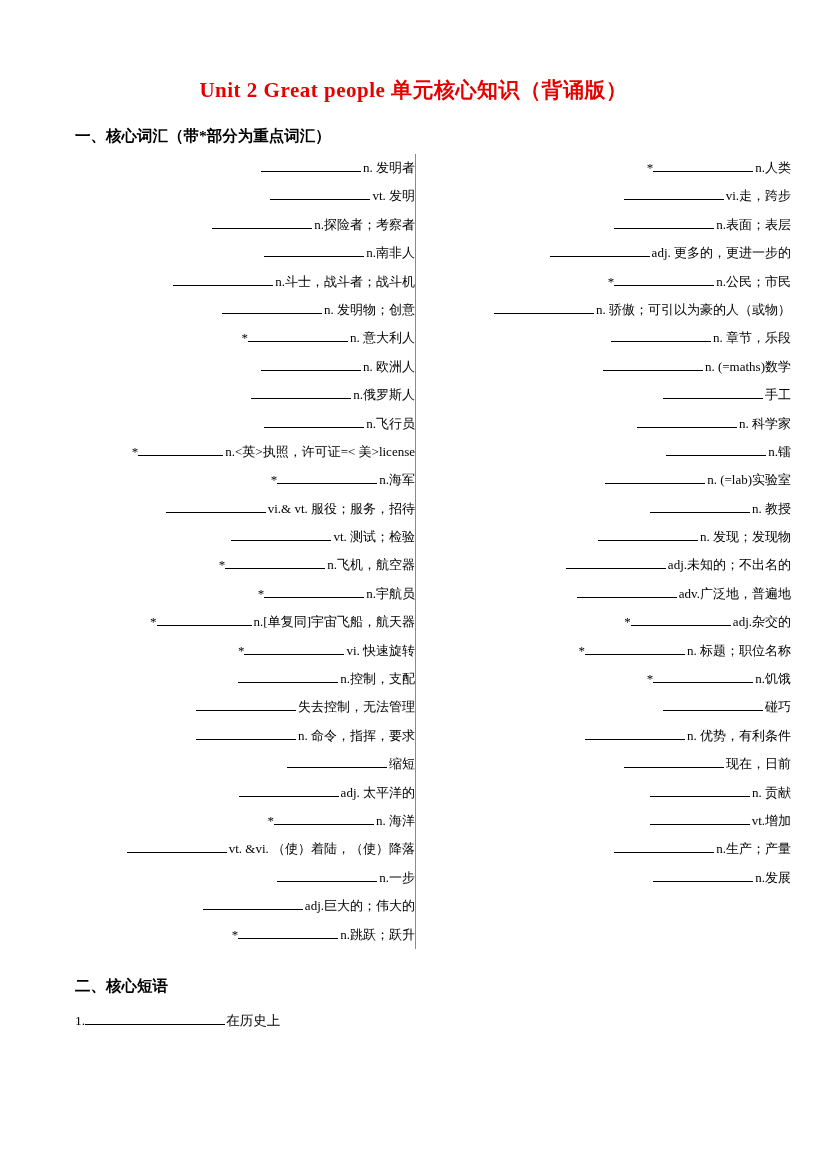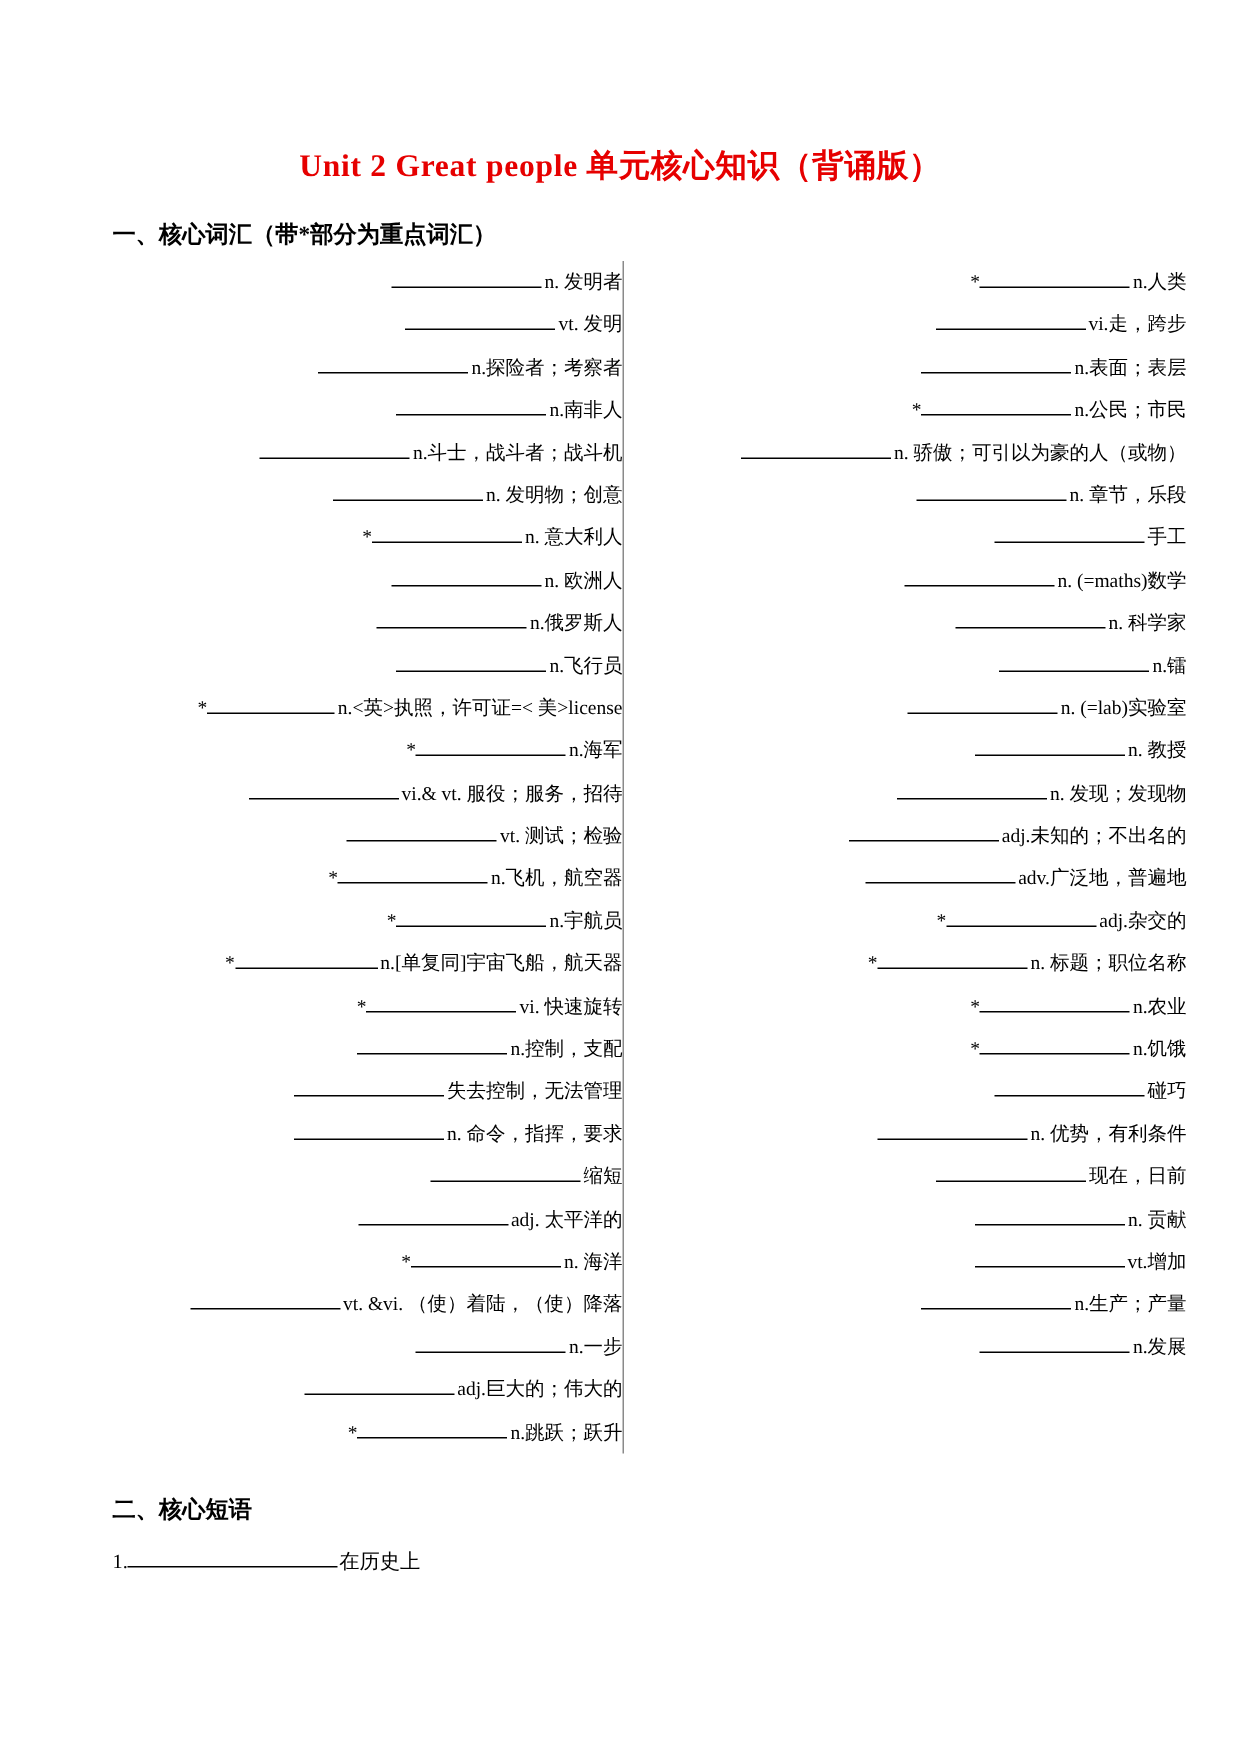--- a/index.html
+++ b/index.html
@@ -2,21 +2,21 @@
 <html><head>
 <meta charset="utf-8">
 <style>
   html,body{margin:0;padding:0;background:#ffffff;}
   .page{
     width:827px;height:1169px;background:#ffffff;color:#000;
     font-family:"Liberation Serif","DejaVu Serif",serif;
     position:relative;overflow:hidden;box-sizing:border-box;
   }
   .doc-title{
-    margin:0;padding-top:96px;text-align:center;
+    margin:0;padding-top:76px;text-align:center;
     font-size:21px;font-weight:bold;letter-spacing:0.5px;
   }
   .content{padding-left:75px;padding-right:36px;font-family:Liberation Serif, serif;}
   .sec-heading{
     margin:0;font-size:15.5px;font-weight:bold;color:#000;
   }
   .sec1-heading{margin-top:22px;}
   .sec2-heading{margin-top:27px;}
   .columns{display:flex;margin-top:7px;align-items:stretch;}
   .col{box-sizing:border-box;text-align:right;}
@@ -75,35 +75,35 @@
           <div class="vrow"><span class="blank"></span><span class="def">vt. &amp;vi. （使）着陆，（使）降落</span></div>
           <div class="vrow"><span class="blank"></span><span class="def">n.一步</span></div>
           <div class="vrow"><span class="blank"></span><span class="def">adj.巨大的；伟大的</span></div>
           <div class="vrow"><span class="star">*</span><span class="blank"></span><span class="def">n.跳跃；跃升</span></div>
         </div>
       <div class="col-divider" style="background: rgb(138, 138, 138);"></div>
       <div class="col col-right" id="col-right">
           <div class="vrow"><span class="star">*</span><span class="blank"></span><span class="def">n.人类</span></div>
           <div class="vrow"><span class="blank"></span><span class="def">vi.走，跨步</span></div>
           <div class="vrow"><span class="blank"></span><span class="def">n.表面；表层</span></div>
+          <div class="vrow"><span class="blank"></span><span class="def">adj. 更多的，更进一步的</span></div>
           <div class="vrow"><span class="star">*</span><span class="blank"></span><span class="def">n.公民；市民</span></div>
           <div class="vrow"><span class="blank"></span><span class="def">n. 骄傲；可引以为豪的人（或物）</span></div>
           <div class="vrow"><span class="blank"></span><span class="def">n. 章节，乐段</span></div>
+          <div class="vrow"><span class="blank"></span><span class="def">n. (=maths)数学</span></div>
           <div class="vrow"><span class="blank"></span><span class="def">手工</span></div>
-          <div class="vrow"><span class="blank"></span><span class="def">n. (=maths)数学</span></div>
           <div class="vrow"><span class="blank"></span><span class="def">n. 科学家</span></div>
           <div class="vrow"><span class="blank"></span><span class="def">n.镭</span></div>
           <div class="vrow"><span class="blank"></span><span class="def">n. (=lab)实验室</span></div>
           <div class="vrow"><span class="blank"></span><span class="def">n. 教授</span></div>
           <div class="vrow"><span class="blank"></span><span class="def">n. 发现；发现物</span></div>
           <div class="vrow"><span class="blank"></span><span class="def">adj.未知的；不出名的</span></div>
           <div class="vrow"><span class="blank"></span><span class="def">adv.广泛地，普遍地</span></div>
           <div class="vrow"><span class="star">*</span><span class="blank"></span><span class="def">adj.杂交的</span></div>
           <div class="vrow"><span class="star">*</span><span class="blank"></span><span class="def">n. 标题；职位名称</span></div>
-          <div class="vrow"><span class="star">*</span><span class="blank"></span><span class="def">n.农业</span></div>
           <div class="vrow"><span class="star">*</span><span class="blank"></span><span class="def">n.饥饿</span></div>
           <div class="vrow"><span class="blank"></span><span class="def">碰巧</span></div>
           <div class="vrow"><span class="blank"></span><span class="def">n. 优势，有利条件</span></div>
           <div class="vrow"><span class="blank"></span><span class="def">现在，日前</span></div>
           <div class="vrow"><span class="blank"></span><span class="def">n. 贡献</span></div>
           <div class="vrow"><span class="blank"></span><span class="def">vt.增加</span></div>
           <div class="vrow"><span class="blank"></span><span class="def">n.生产；产量</span></div>
           <div class="vrow"><span class="blank"></span><span class="def">n.发展</span></div>
         </div>
     </div>

